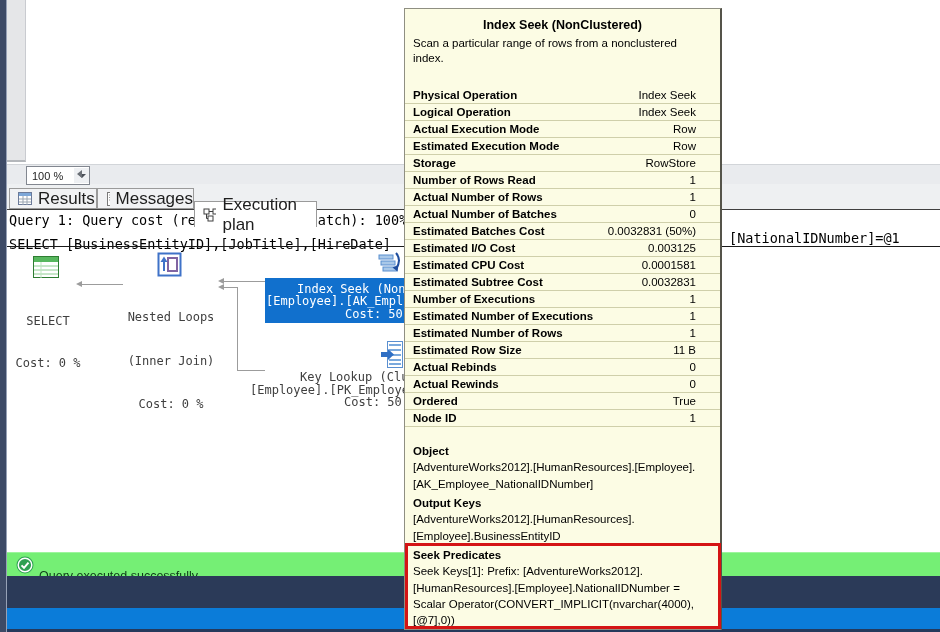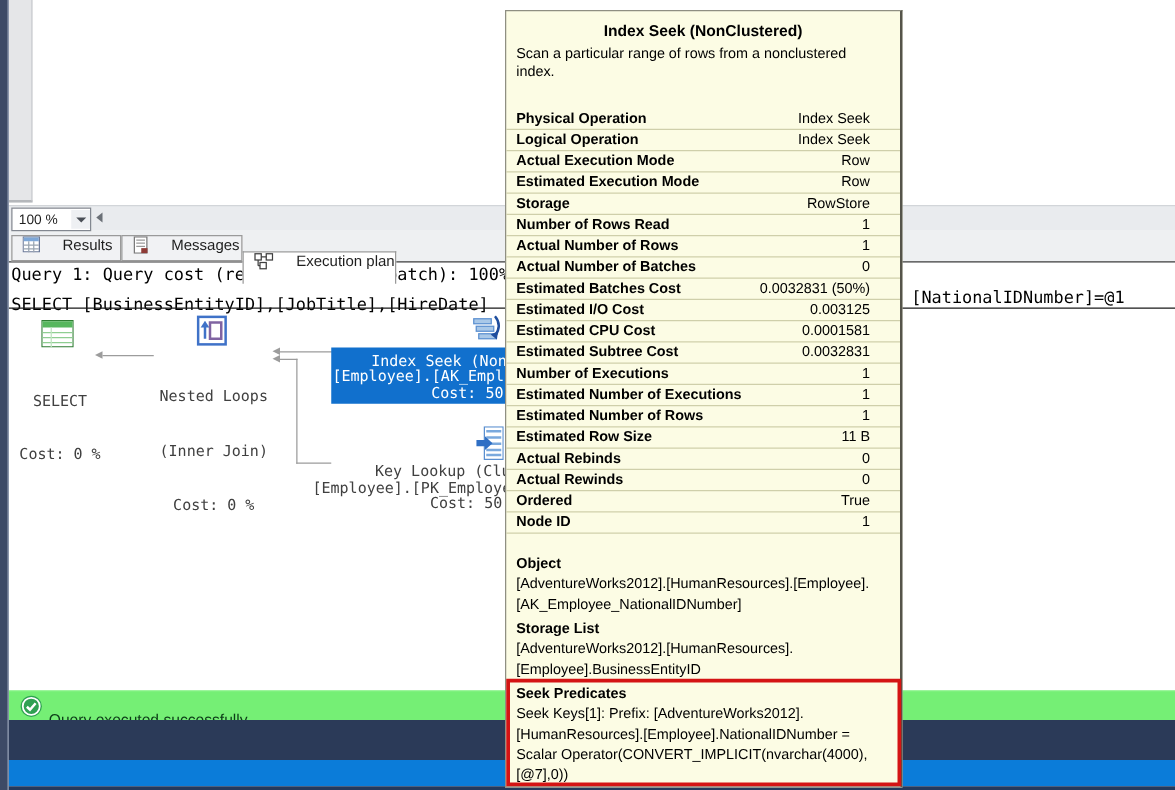--- a/index.html
+++ b/index.html
@@ -6,31 +6,31 @@
   .screen{position:relative;width:940px;height:632px;background:#ffffff;overflow:hidden;
           font-family:"Liberation Sans",sans-serif;}
   .abs{position:absolute;}
 
   
   .left-edge{left:0;top:0;width:6px;height:632px;background:#3d4a66;border-right:1px solid #97a1b6;z-index:4;}
   .gutter{left:7px;top:0;width:18px;height:160px;background:#e5e6e8;border-right:1px solid #c9cbd0;border-bottom:2px solid #b4b7bb;z-index:1;}
 
   
   .zoom-row{left:6px;top:164px;width:934px;height:20px;background:#e9ebee;border-top:1px solid #d2d5d9;z-index:2;}
-  .combo{left:9px;top:166px;width:62px;height:17px;background:#ffffff;border:1px solid #828790;z-index:3;
+  .combo{left:26px;top:166px;width:62px;height:17px;background:#ffffff;border:1px solid #828790;z-index:3;
          font-size:11px;color:#1e1e1e;display:flex;align-items:center;}
   .combo-text{flex:1;padding-left:5px;}
   .combo-btn{width:15px;height:15px;display:flex;align-items:center;justify-content:center;background:#eef0f3;}
   .tri-down{width:0;height:0;border-left:4px solid transparent;border-right:4px solid transparent;border-top:4px solid #4a4f57;}
   .tri-left{left:77px;top:170px;width:0;height:0;border-top:4.5px solid transparent;border-bottom:4.5px solid transparent;border-right:5px solid #6b7077;z-index:3;}
 
   
   .tabstrip{left:6px;top:184px;width:934px;height:26px;background:#eef0f2;z-index:2;}
   .tabline{left:6px;top:209px;width:934px;height:1px;background:#3f3f3f;z-index:2;}
-  .tab{position:absolute;display:flex;gap:18px;font-size:12px;color:#1e1e1e;
+  .tab{position:absolute;display:flex;align-items:center;gap:6px;font-size:17px;color:#1e1e1e;
        background:#f1f2f4;border:1px solid #9a9a9a;box-sizing:border-box;padding-left:8px;z-index:2;}
   .tab.inactive{top:188px;height:21px;}
   .tab.active{top:185px;height:26px;background:#ffffff;border-bottom:none;z-index:3;margin-top:16px;}
   .tab-results{left:9px;width:88px;}
   .tab-messages{left:97px;width:97px;}
   .tab-plan{left:194px;width:123px;}
 
   
   .mono{font-family:"DejaVu Sans Mono","Liberation Mono",monospace;}
   .qline{font-size:13.5px;color:#000;white-space:pre;z-index:1;}
@@ -311,21 +311,21 @@
     <div class="tt-sec sec-object">
       <div class="hd">Object</div>
 
         <div>[AdventureWorks2012].[HumanResources].[Employee].</div>
 
         <div>[AK_Employee_NationalIDNumber]</div>
 
     </div>
 
     <div class="tt-sec sec-output">
-      <div class="hd">Storage List</div>
+      <div class="hd">Output Keys</div>
 
         <div>[AdventureWorks2012].[HumanResources].</div>
 
         <div>[Employee].BusinessEntityID</div>
 
     </div>
 
     <div class="tt-sec sec-seek">
       <div class="hd">Seek Predicates</div>
 

